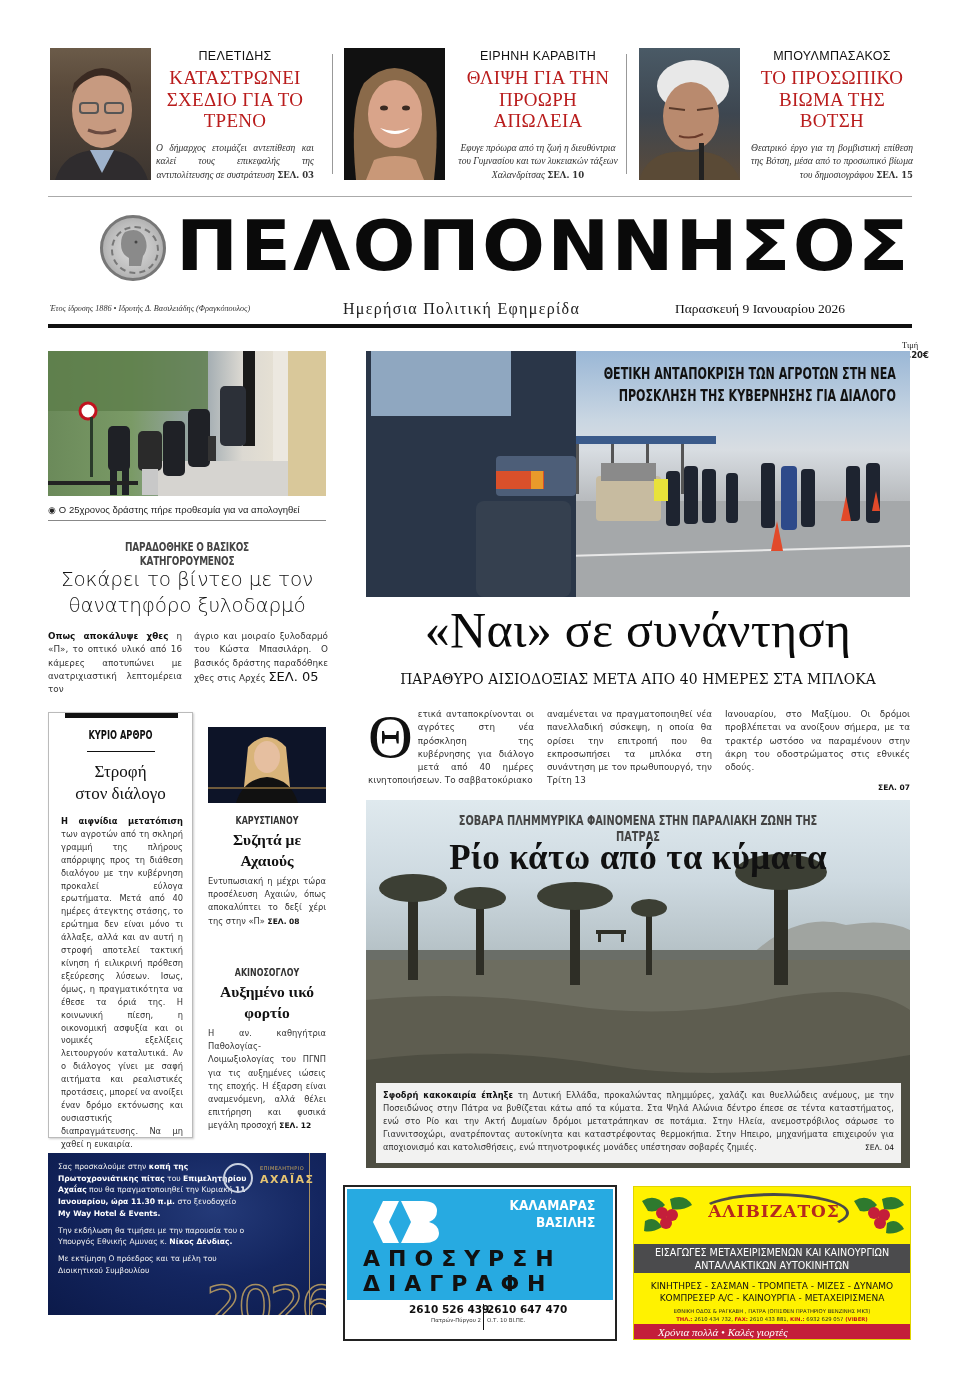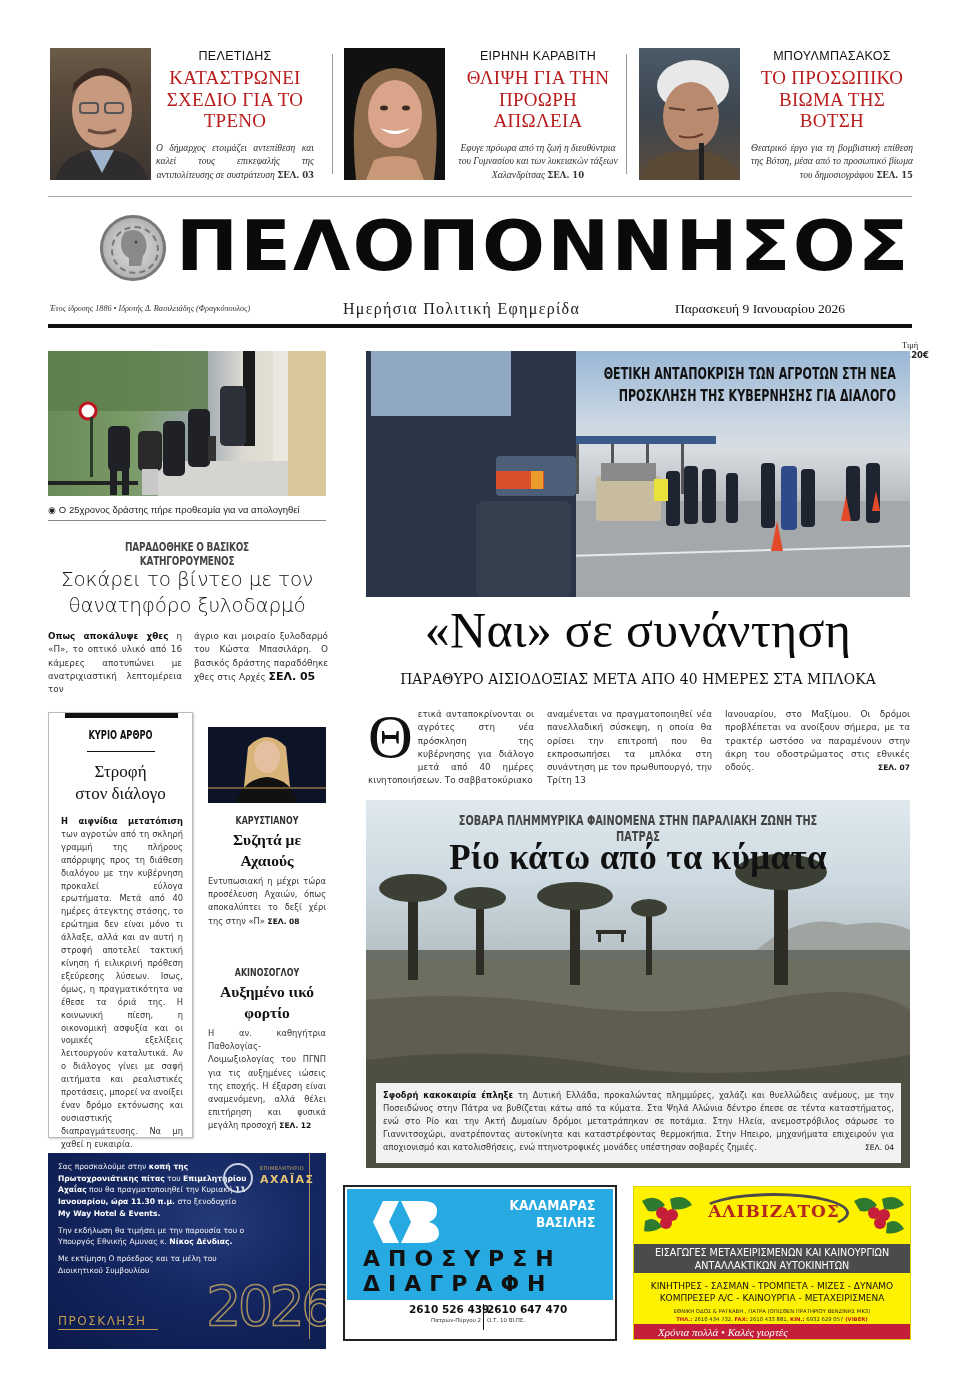--- a/index.html
+++ b/index.html
@@ -37,21 +37,21 @@
   
   .crime-photo { position: absolute; left: 48px; top: 351px; width: 278px; height: 145px; overflow: hidden;
     background: linear-gradient(90deg, #6b8a5a 0%, #7a9a66 30%, #9aa6ad 55%, #dcd9d2 70%, #e8e2d4 85%, #d5c9a8 100%); }
   .crime-caption { position: absolute; left: 48px; top: 504px; font-family: "Liberation Sans", sans-serif; font-size: 9.5px; color: #222; }
   .crime-caption .cam { font-size: 9px; margin-right: 3px; }
   .crime-cap-rule { position: absolute; left: 48px; top: 520px; width: 278px; height: 1px; background: #888; }
   .crime-kicker { position: absolute; left: 48px; top: 540px; width: 278px; text-align: center; font-family: "DejaVu Sans", sans-serif; font-size: 11.5px; letter-spacing: -0.3px; color: #444; transform: scaleX(0.78); transform-origin: center; font-weight: bold; }
   .crime-title { position: absolute; left: 48px; top: 566px; width: 278px; text-align: center; font-family: "DejaVu Sans", sans-serif; font-weight: 300; font-size: 20px; line-height: 26px; color: #111; letter-spacing: -0.2px; }
   .crime-body { position: absolute; top: 630px; width: 134px; font-family: "DejaVu Sans", sans-serif; font-size: 8.8px; line-height: 13.3px; color: #333; text-align: justify; }
   .crime-body b { color: #111; }
-  .crime-body .sel { font-weight: bold; font-size: 11px; color: #111; }
+  .crime-body .sel { font-weight: normal; font-size: 13px; color: #111; }
 
   
   .editorial { position: absolute; left: 48px; top: 712px; width: 145px; height: 426px; border: 1px solid #bbb; box-shadow: 1px 1px 2px #ccc; }
   .editorial .topbar { position: absolute; left: 16px; top: 0; width: 113px; height: 5px; background: #111; }
   .editorial .kicker { position: absolute; left: 0; top: 15px; width: 100%; text-align: center; font-family: "DejaVu Sans", sans-serif; font-weight: bold; font-size: 11.5px; color: #111; transform: scaleX(0.72); }
   .editorial .krule { position: absolute; left: 38px; top: 38px; width: 68px; height: 1px; background: #111; }
   .editorial .title { position: absolute; left: 0; top: 48px; width: 100%; text-align: center; font-family: "Liberation Serif", serif; font-size: 17px; line-height: 22px; color: #111; }
   .editorial .body { position: absolute; left: 12px; top: 102px; width: 122px; font-family: "DejaVu Sans", sans-serif; font-size: 8.3px; line-height: 12.9px; color: #333; text-align: justify; }
   .editorial .body b { color: #111; }
 
@@ -77,21 +77,21 @@
   
   .flood-box { position: absolute; left: 366px; top: 800px; width: 544px; height: 368px; overflow: hidden;
     background: linear-gradient(180deg, #dfe9ee 0%, #cdd9e0 22%, #b7c3c8 40%, #a6aba4 55%, #7d8075 70%, #646559 85%, #535447 100%); }
   .flood-kicker { position: absolute; left: 0; top: 12px; width: 100%; text-align: center; font-family: "DejaVu Sans", sans-serif; font-weight: bold; font-size: 14px; color: #444; transform: scaleX(0.7); }
   .flood-title { position: absolute; left: 0; top: 36px; width: 100%; text-align: center; font-family: "Liberation Serif", serif; font-weight: bold; font-size: 35px; line-height: 44px; color: #111; letter-spacing: 0.4px; }
   .flood-caption { position: absolute; left: 10px; top: 283px; width: 525px; height: 80px; background: rgba(255,255,255,0.93); padding: 6px 7px 0 7px; font-family: "DejaVu Sans", sans-serif; font-size: 8.3px; line-height: 13px; color: #333; text-align: justify; }
   .flood-caption b { color: #111; }
   .flood-caption .sel { float: right; font-weight: normal; font-size: 7.5px; color: #111; }
 
   
-  .ad-chamber { position: absolute; left: 48px; top: 1153px; width: 278px; height: 196px; overflow: hidden;
+  .ad-chamber { position: absolute; left: 48px; top: 1153px; width: 278px; height: 162px; overflow: hidden;
     background: radial-gradient(ellipse at 60% 35%, #243a78 0%, #142660 45%, #0c1a4a 100%); color: #fff; }
   .ad-chamber .txt { position: absolute; left: 10px; top: 8px; width: 190px; font-family: "DejaVu Sans", sans-serif; font-size: 7.6px; line-height: 11.7px; color: #f2f2f2; }
   .ad-chamber .txt p { margin-bottom: 5px; }
   .ad-chamber .txt b { color: #fff; }
   .ad-chamber .seal { position: absolute; left: 175px; top: 10px; width: 30px; height: 30px; border-radius: 50%; border: 2px solid #c8d0e0; }
   .ad-chamber .brand-small { position: absolute; left: 212px; top: 12px; font-family: "DejaVu Sans", sans-serif; font-size: 5px; color: #c9a85a; letter-spacing: 0.5px; }
   .ad-chamber .brand { position: absolute; left: 212px; top: 20px; font-family: "DejaVu Sans", sans-serif; font-weight: bold; font-size: 11px; color: #e5c472; letter-spacing: 1.5px; }
   .ad-chamber .invite { position: absolute; left: 10px; top: 161px; font-family: "DejaVu Sans", sans-serif; font-size: 12px; letter-spacing: 1.5px; color: #c19a4f; }
   .ad-chamber .invite-rule { position: absolute; left: 10px; top: 176px; width: 100px; height: 1px; background: #c19a4f; }
   .ad-chamber .year { position: absolute; left: 158px; top: 120px; font-family: "DejaVu Sans", sans-serif; font-size: 56px; color: transparent; -webkit-text-stroke: 1.5px #a89060; letter-spacing: -4px; }
@@ -298,21 +298,21 @@
     <div>ΠΡΟΣΚΛΗΣΗ ΤΗΣ ΚΥΒΕΡΝΗΣΗΣ ΓΙΑ ΔΙΑΛΟΓΟ</div>
   </div>
 </div>
 <div class="main-title">«Ναι» σε συνάντηση</div>
 <div class="main-sub">ΠΑΡΑΘΥΡΟ ΑΙΣΙΟΔΟΞΙΑΣ ΜΕΤΑ ΑΠΟ 40 ΗΜΕΡΕΣ ΣΤΑ ΜΠΛΟΚΑ</div>
 
 <div class="main-body" style="left:368px;width:166px;">
   <span class="dropcap">Θ</span><span>ετικά ανταποκρίνονται οι αγρότες στη νέα πρόσκληση της κυβέρνησης για διάλογο μετά από 40 ημέρες κινητοποιήσεων. Το σαββατοκύριακο</span>
 </div>
 <div class="main-body" style="left:547px;width:165px;"><span>αναμένεται να πραγματοποιηθεί νέα πανελλαδική σύσκεψη, η οποία θα ορίσει την επιτροπή που θα εκπροσωπήσει τα μπλόκα στη συνάντηση με τον πρωθυπουργό, την Τρίτη 13</span></div>
-<div class="main-body" style="left:725px;width:185px;"><span>Ιανουαρίου, στο Μαξίμου. Οι δρόμοι προβλέπεται να ανοίξουν σήμερα, με τα τρακτέρ ωστόσο να παραμένουν στην άκρη του οδοστρώματος στις εθνικές οδούς.</span> <span class="sel" style="float:right;">ΣΕΛ. 07</span></div>
+<div class="main-body" style="left:725px;width:185px;"><span>Ιανουαρίου, στο Μαξίμου. Οι δρόμοι προβλέπεται να ανοίξουν σήμερα, με τα τρακτέρ ωστόσο να παραμένουν στην άκρη του οδοστρώματος στις εθνικές οδούς.</span> <span class="sel" style="float:right;margin-top:20px;">ΣΕΛ. 07</span></div>
 
 <div class="flood-box">
   <svg width="544" height="368" viewBox="0 0 544 368" style="position:absolute;left:0;top:0;">
     <path d="M380 160 Q430 110 480 125 Q520 118 544 130 L544 175 L380 175Z" fill="#a0a4a0"></path>
     <rect x="0" y="150" width="544" height="12" fill="#6a6e68"></rect>
     <rect x="0" y="160" width="544" height="208" fill="#6d6d60"></rect>
     <path d="M0 200 Q100 190 200 205 T400 200 T544 210 L544 368 L0 368Z" fill="#5e5d50"></path>
     <path d="M0 260 Q120 245 240 265 T544 255 L544 368 L0 368Z" fill="#4e4e42"></path>
     <g fill="#2e2e26">
       <rect x="42" y="90" width="10" height="90"></rect>

